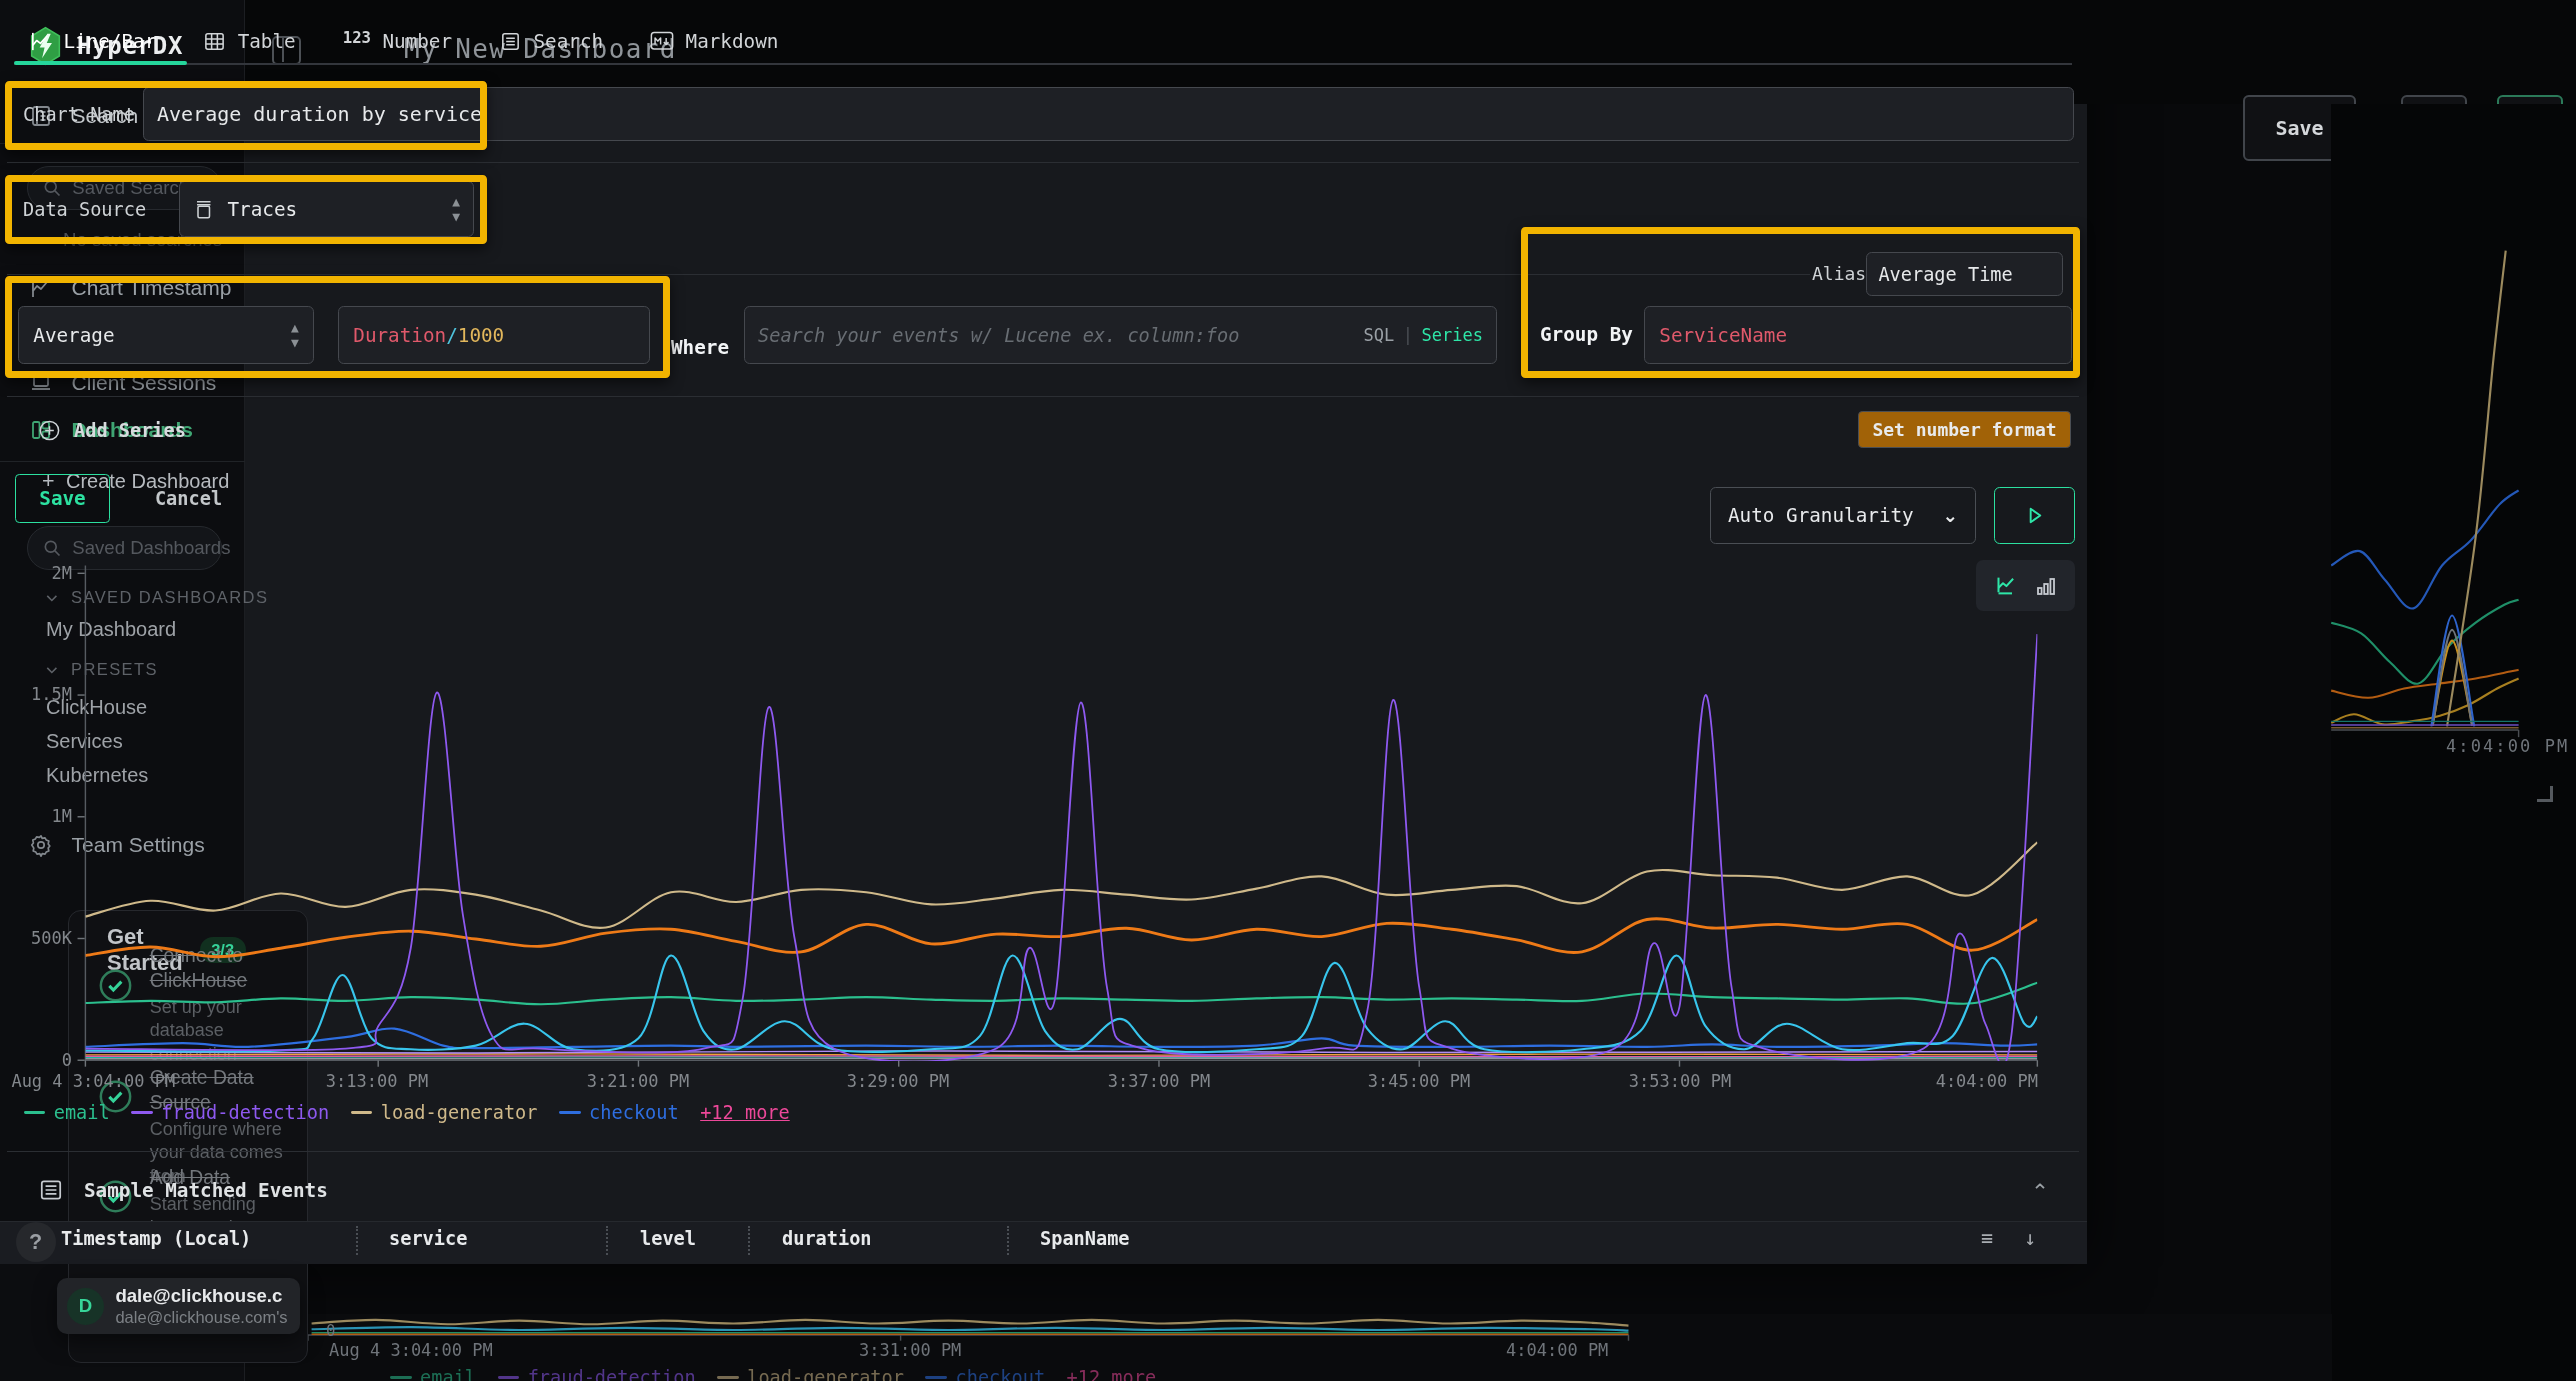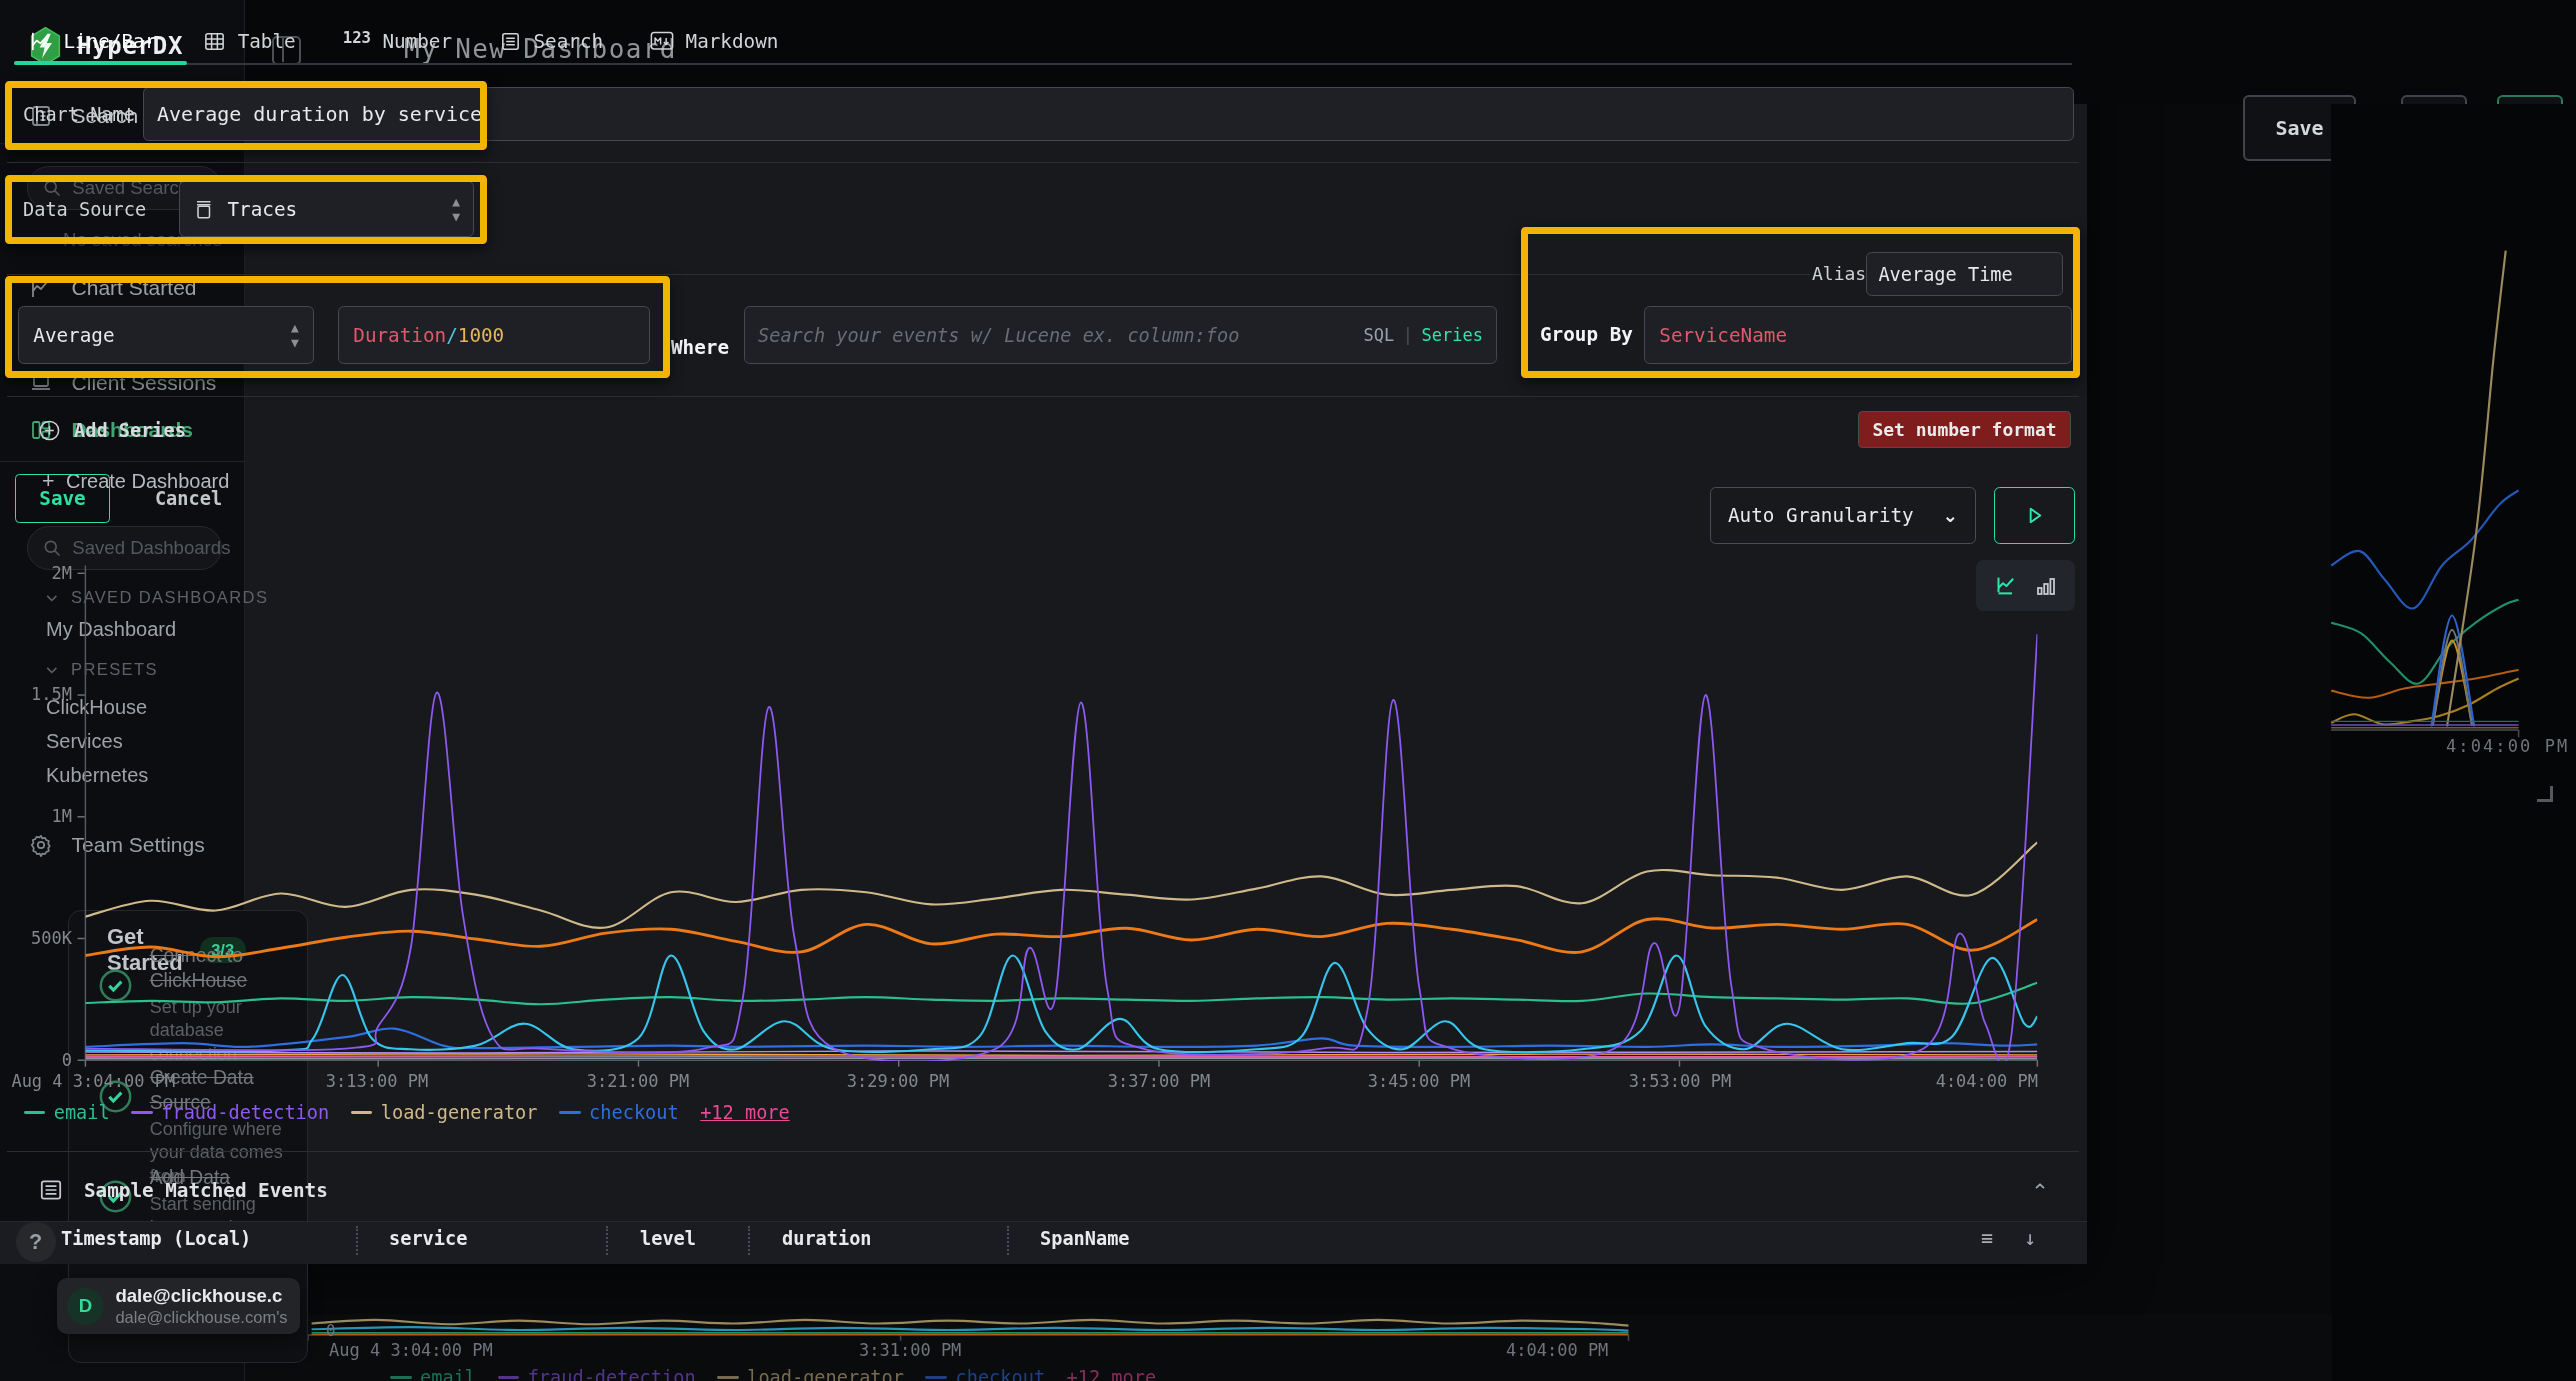--- a/index.html
+++ b/index.html
@@ -87,21 +87,21 @@
   #expr-input{left:338px;top:306px;width:312px;height:58px;padding:0 14.3px;font:19.3px var(--mono);}
   .bold-label{font:bold 19.3px var(--mono);color:#f2f4f6;white-space:nowrap;}
   #where-wrap{left:744px;top:306px;width:753px;height:58px;padding:0 13px;}
   #where-input{flex:1;background:transparent;border:none;outline:none;font:italic 18.6px var(--mono);color:#dfe2e5;min-width:0;}
   #where-input::placeholder{color:#686d73;}
   .lang{font:17px var(--mono);white-space:nowrap;}
   #gb-input{left:1644px;top:306px;width:428px;height:58px;padding:0 14.3px;}
   #alias-input{left:1866px;top:252px;width:197px;height:44px;padding:0 11.4px;}
   #add-series{left:38px;top:419px;display:flex;align-items:center;gap:13px;}
   #add-series span{font:bold 18.6px var(--mono);color:#d7dadd;}
-  #set-format{left:1858px;top:411px;width:213px;height:37px;background:#7f1d1d;border:1.4px solid #4a4e54;border-radius:4.3px;display:flex;align-items:center;justify-content:center;font:bold 18px var(--mono);color:#e8eaec;}
+  #set-format{left:1858px;top:411px;width:213px;height:37px;background:#a16207;border:1.4px solid #4a4e54;border-radius:4.3px;display:flex;align-items:center;justify-content:center;font:bold 18px var(--mono);color:#e8eaec;}
   #btn-save{left:15px;top:474px;width:95px;height:49px;border:1.4px solid #2ce0a0;border-radius:4.3px;display:flex;align-items:center;justify-content:center;font:bold 19.3px var(--mono);color:#2ce0a0;}
   #btn-cancel{left:142px;top:485px;width:93px;height:26.5px;display:flex;align-items:center;justify-content:center;font:bold 18.6px var(--mono);color:#c3c7ca;}
   #granularity{left:1710px;top:487px;width:266px;height:57px;border:1.4px solid #4a4e54;border-radius:5.7px;display:flex;align-items:center;justify-content:space-between;padding:0 17px;font:19.3px var(--mono);color:#e8eaec;background:#17191d;}
   #gran-chev{font:bold 18.6px var(--sans);color:#e8eaec;}
   #btn-run{left:1994px;top:487px;width:81px;height:57px;border:1.4px solid #2ce0a0;border-radius:5.7px;display:flex;align-items:center;justify-content:center;}
   #chart-toggle{left:1976px;top:560px;width:99px;height:51px;background:#22252b;border-radius:7.2px;display:flex;align-items:center;justify-content:center;gap:13px;z-index:3;}
   #main-chart-wrap{left:0;top:544px;width:2087px;height:572px;}
   .tick-label{position:absolute;font:17px var(--mono);color:#83878c;white-space:nowrap;}
   #legend{left:23.6px;top:1102px;display:flex;gap:21.5px;align-items:center;}
   .legend-item{display:flex;align-items:center;gap:8.6px;font:18.6px var(--mono);white-space:nowrap;}
@@ -235,21 +235,21 @@
     </div>
     <div id="no-saved" class="abs">No saved searches</div>
 
     <div class="abs side-item" style="top:266px">
       <span>
         <svg width="24" height="24" viewBox="0 0 24 24" fill="none" stroke="#82878d" stroke-width="1.8">
             <path d="M4 3v18"></path>
             <path d="M4 15l4-5 4 3 6-7" stroke-linejoin="round"></path>
           </svg>
       </span>
-      <span class="lbl">Chart Started</span>
+      <span class="lbl">Chart Timestamp</span>
     </div>
     <div class="abs side-item" style="top:313px">
       <span>
         <svg width="24" height="24" viewBox="0 0 24 24" fill="none" stroke="#82878d" stroke-width="1.8">
             <path d="M6 17h12l-1.5-3V9a4.5 4.5 0 0 0-9 0v5z" stroke-linejoin="round"></path>
             <path d="M10 20a2 2 0 0 0 4 0"></path>
           </svg>
       </span>
       <span class="lbl">Alerts</span>
     </div>

